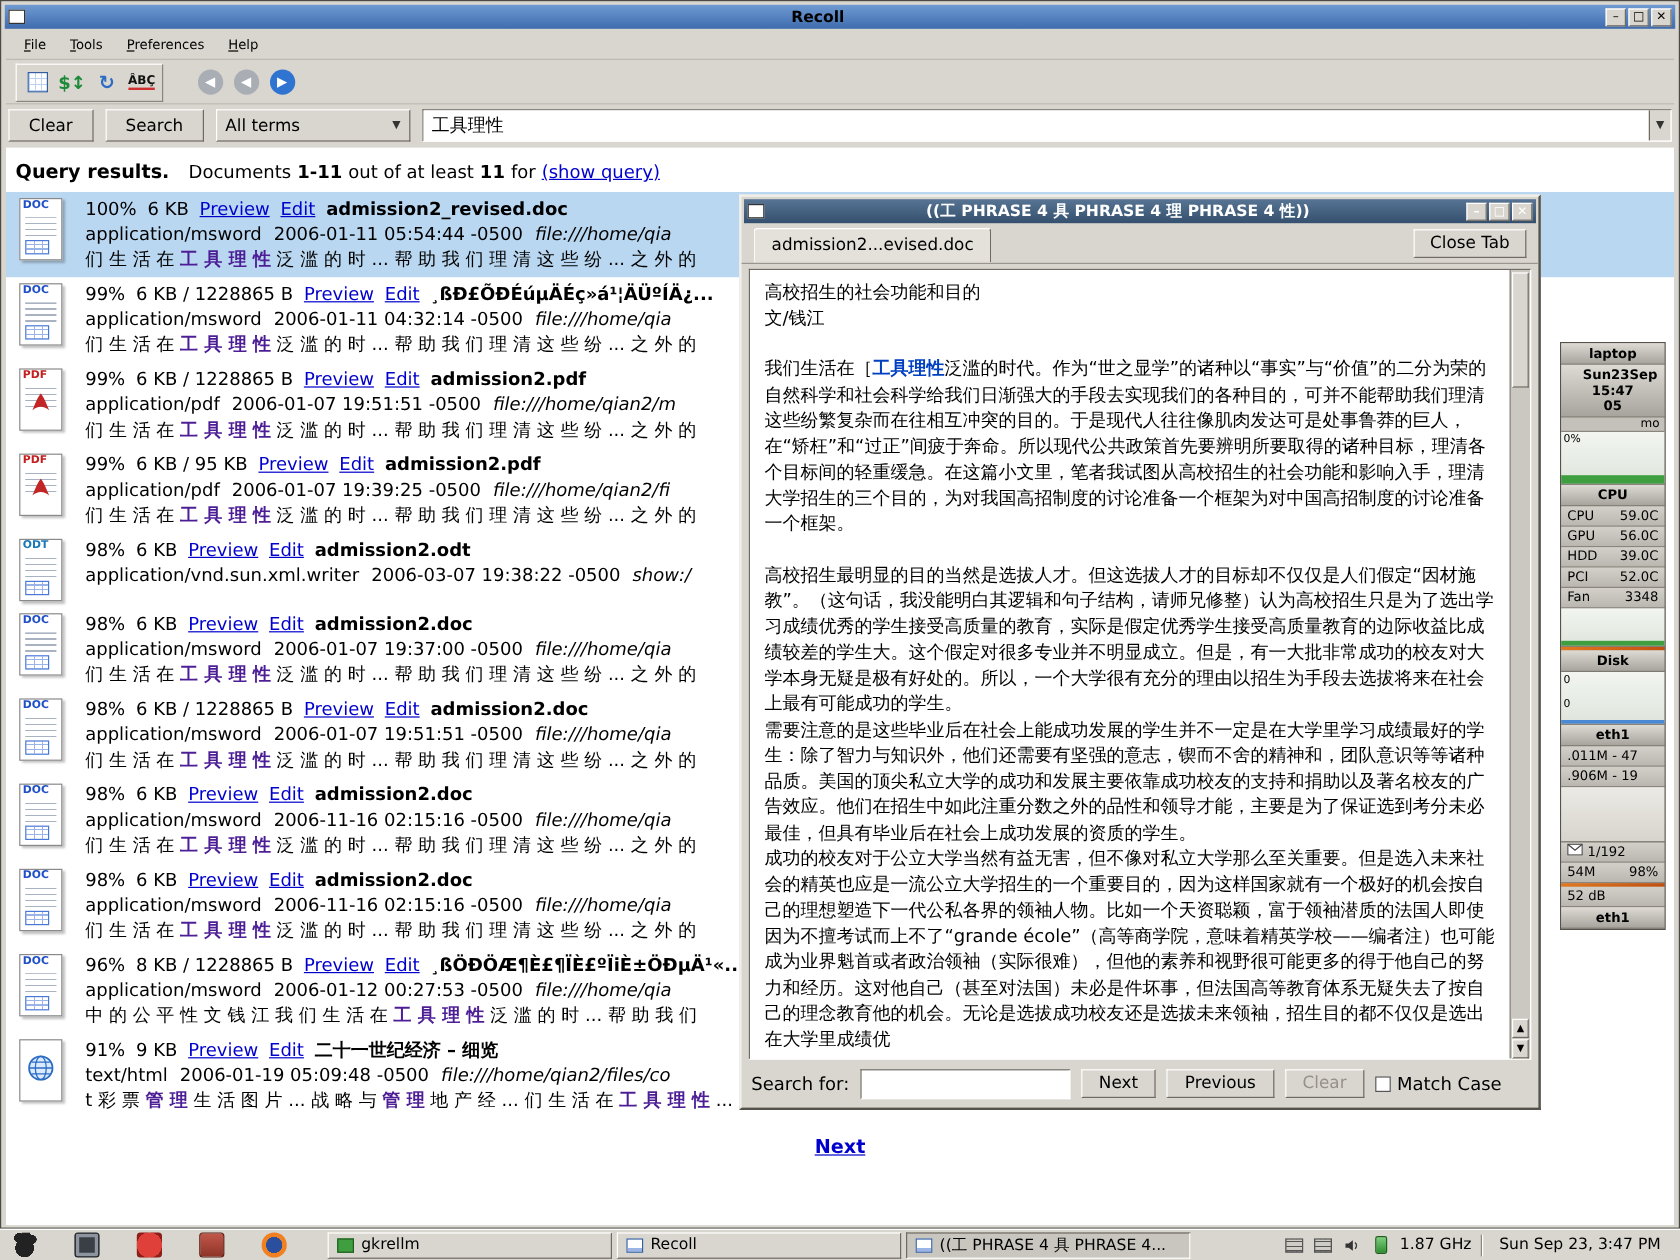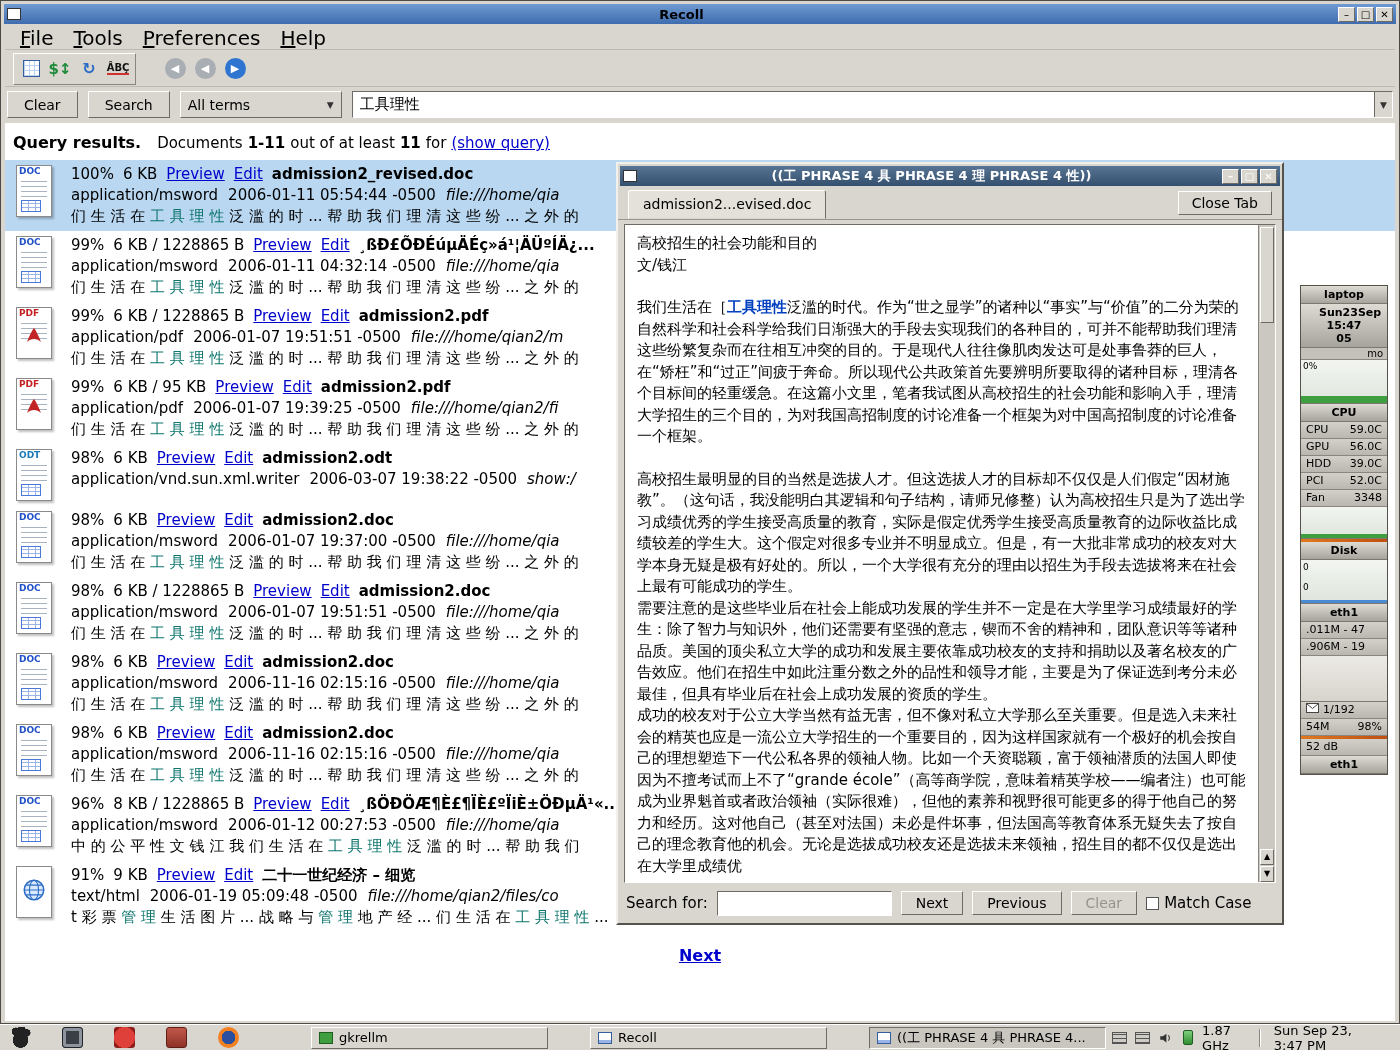--- a/index.html
+++ b/index.html
@@ -6,21 +6,21 @@
   html,body{width:1400px;height:1050px;overflow:hidden;}
   body{font-family:"DejaVu Sans",sans-serif;background:#d9d6cf;position:relative;font-size:14px;color:#000;}
 
   
   #main{position:absolute;left:0;top:0;width:1400px;height:1024px;background:#d9d6cf;border:1px solid #4d4a45;}
   .titlebar{position:absolute;left:3px;top:3px;right:3px;height:20px;background:linear-gradient(#6f9ad2,#3e6cae);display:flex;align-items:center;padding:0 3px;}
   .titlebar .title{flex:1;text-align:center;font-weight:bold;font-size:13px;color:#000;}
   .wicon{width:14px;height:12px;background:#fff;border:1px solid #333;margin-right:4px;}
   .wbtns{display:flex;gap:2px;}
   .wb{width:17px;height:15px;font-size:10px;line-height:13px;text-align:center;border:1px solid;border-color:#fff #6f6a63 #6f6a63 #fff;background:#d9d6cf;cursor:pointer;}
-  #menubar{position:absolute;top:25px;left:4px;right:4px;height:24px;display:flex;align-items:center;gap:2px;padding-left:6px;font-size:20px;border-bottom:1px solid #bdbab3;}
+  #menubar{position:absolute;top:25px;left:4px;right:4px;height:24px;display:flex;align-items:center;gap:2px;padding-left:6px;font-size:11px;border-bottom:1px solid #bdbab3;}
   .menu-item{display:inline-block;padding:2px 9px;cursor:pointer;}
   .menu-item::first-letter{text-decoration:underline;}
   #toolbar{position:absolute;top:50px;left:4px;right:4px;height:36px;display:flex;align-items:center;gap:4px;padding:0 8px;border-bottom:1px solid #bdbab3;}
   .tgroup{display:flex;gap:3px;align-items:center;border:1px solid;border-color:#fff #8a867f #8a867f #fff;padding:2px 4px;margin-right:22px;}
   .tbtn{width:26px;height:26px;display:flex;align-items:center;justify-content:center;cursor:pointer;background:#d9d6cf;border:1px solid transparent;}
   .tb-doc{width:17px;height:17px;border:1px solid #345e9e;background:repeating-linear-gradient(0deg,#bcd2ee 0 1px,transparent 1px 5px),repeating-linear-gradient(90deg,#bcd2ee 0 1px,transparent 1px 5px),#fff;}
   .tb-sort{color:#1d8a3a;font-weight:bold;font-size:15px;}
   .tb-reload{color:#2b6cc4;font-weight:bold;font-size:16px;}
   .tb-abc{font-size:10px;font-weight:bold;color:#111;border-bottom:2px solid #d03030;line-height:11px;}
   .navc{width:21px;height:21px;border-radius:50%;color:#fff;display:flex;align-items:center;justify-content:center;font-size:11px;}
@@ -41,21 +41,21 @@
   #rheader span,#rheader b,#rheader a{margin-right:5px;}
   .link{color:#0000cc;text-decoration:underline;cursor:pointer;}
   .rrow{display:flex;padding:4px 6px;gap:14px;font-size:15px;align-items:flex-start;}
   .rrow.sel{background:#b9d7f1;}
   .rbody{line-height:21px;}
   .l1>*{margin-right:9px;}
   .rlink{color:#0000cc;text-decoration:underline;cursor:pointer;}
   .fname{font-weight:bold;}
   .l2>*{margin-right:10px;}
   .l2 .url{font-style:italic;}
-  .hl{color:#0f766e;font-weight:normal;}
+  .hl{color:#4c1d95;font-weight:bold;}
   .nextwrap{text-align:center;margin-top:14px;}
   .nextlink{font-weight:bold;font-size:16px;}
 
   
   .ricon{width:46px;min-width:46px;height:54px;position:relative;cursor:pointer;}
   .pg{position:absolute;left:5px;right:5px;top:1px;bottom:1px;background:#fff;border:1px solid #8a8a8a;box-shadow:2px 2px 2px rgba(0,0,0,.25);display:block;}
   .tag{position:absolute;top:0;left:2px;font-size:9px;font-weight:bold;color:#2050c8;}
   .pdf .tag{color:#c42020;}
   .odt .tag{color:#1a78b8;}
   .tl{position:absolute;left:4px;right:4px;top:15px;height:18px;background:repeating-linear-gradient(180deg,#a8b2c0 0 1px,transparent 1px 5px);}
@@ -108,21 +108,21 @@
   
   #taskbar{position:absolute;left:0;bottom:0;width:1400px;height:26px;background:#d9d6cf;border-top:1px solid #fff;display:flex;align-items:center;gap:6px;padding:0 6px;z-index:50;}
   .launchers{display:flex;gap:31px;align-items:center;margin-right:28px;padding-left:4px;}
   .launcher{width:21px;height:21px;border-radius:3px;cursor:pointer;}
   .li-footprint{background:radial-gradient(circle at 50% 62%,#222 0 46%,transparent 47%),radial-gradient(circle at 28% 22%,#222 0 18%,transparent 19%),radial-gradient(circle at 55% 12%,#222 0 18%,transparent 19%),radial-gradient(circle at 80% 28%,#222 0 16%,transparent 17%);}
   .li-terminal{background:#3a3f46;border:1px solid #20242a;box-shadow:inset 0 0 0 3px #8d949e;}
   .li-media{background:radial-gradient(circle at 50% 50%,#e0403a 0 70%,#8f1d1a 71%);}
   .li-package{background:linear-gradient(#c1584a,#8e3328);border:1px solid #5e1f17;}
   .li-firefox{background:radial-gradient(circle at 50% 50%,#2a4f9e 0 45%,#f08020 46% 100%);border-radius:50%;}
   .tasks{display:flex;gap:4px;}
-  .task{display:flex;align-items:center;gap:6px;width:237px;height:22px;padding:0 7px;font:inherit;font-size:13px;border:1px solid;border-color:#fff #6f6a63 #6f6a63 #fff;background:#d9d6cf;cursor:pointer;overflow:hidden;white-space:nowrap;text-align:left;margin-left:38px;}
+  .task{display:flex;align-items:center;gap:6px;width:237px;height:22px;padding:0 7px;font:inherit;font-size:13px;border:1px solid;border-color:#fff #6f6a63 #6f6a63 #fff;background:#d9d6cf;cursor:pointer;overflow:hidden;white-space:nowrap;text-align:left;}
   .task.active{border-color:#6f6a63 #fff #fff #6f6a63;background:#c9c6bf;}
   .ticon{width:14px;min-width:14px;height:12px;display:inline-block;}
   .ticon.gkrellm-icon{background:#3f9e3f;border:1px solid #1f5e1f;}
   .ticon.recoll-icon{background:#fff;border:1px solid #345e9e;box-shadow:inset 0 -3px 0 #9ab4e8;}
   .tray{margin-left:auto;display:flex;align-items:center;gap:8px;padding-right:4px;}
   .trayicon{width:16px;height:14px;display:flex;align-items:center;justify-content:center;cursor:pointer;}
   .kbgrid{width:15px;height:12px;background:repeating-linear-gradient(0deg,#555 0 1px,#cfccc5 1px 4px),repeating-linear-gradient(90deg,#555 0 1px,#cfccc5 1px 4px);border:1px solid #555;}
   .batt{width:10px;height:15px;background:linear-gradient(#7ed07e,#2f8e2f);border:1px solid #1f5e1f;border-radius:2px;}
   .freq{font-size:13px;}
   .sep{width:1px;height:18px;background:#8a867f;box-shadow:1px 0 0 #fff;}

